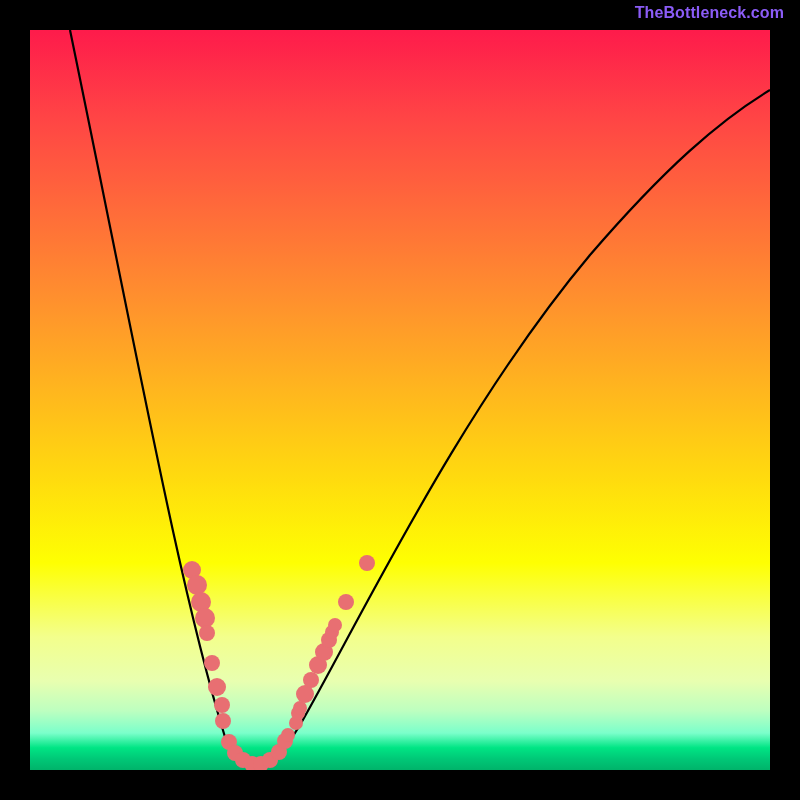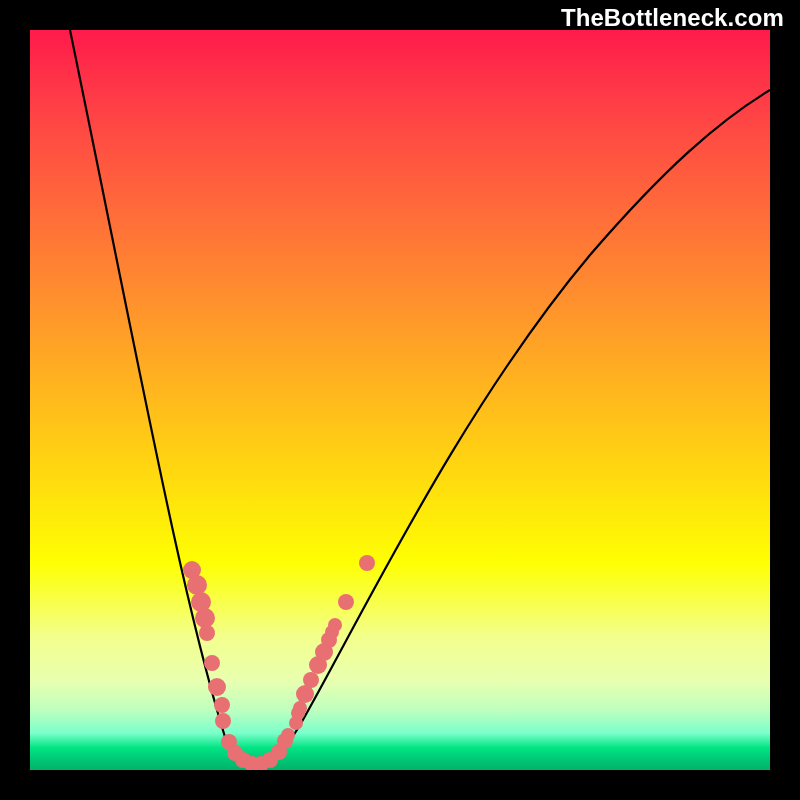--- a/index.html
+++ b/index.html
@@ -38,23 +38,23 @@
       #7bffcb 95%,
       #00e584 97%,
       #00c877 98.5%,
       #00b36a 100%);
   }
   .attribution {
     position: absolute;
     top: 4px;
     right: 16px;
     font-family: Arial, Helvetica, sans-serif;
-    font-size: 24px;
+    font-size: 16px;
     font-weight: 600;
-    color: #ffffff;
+    color: #8b5cf6;
     letter-spacing: 0.1px;
   }
   svg.curve {
     position: absolute;
     top: 0;
     left: 0;
   }
   .dot {
     fill: #e86f72;
     stroke: none;

